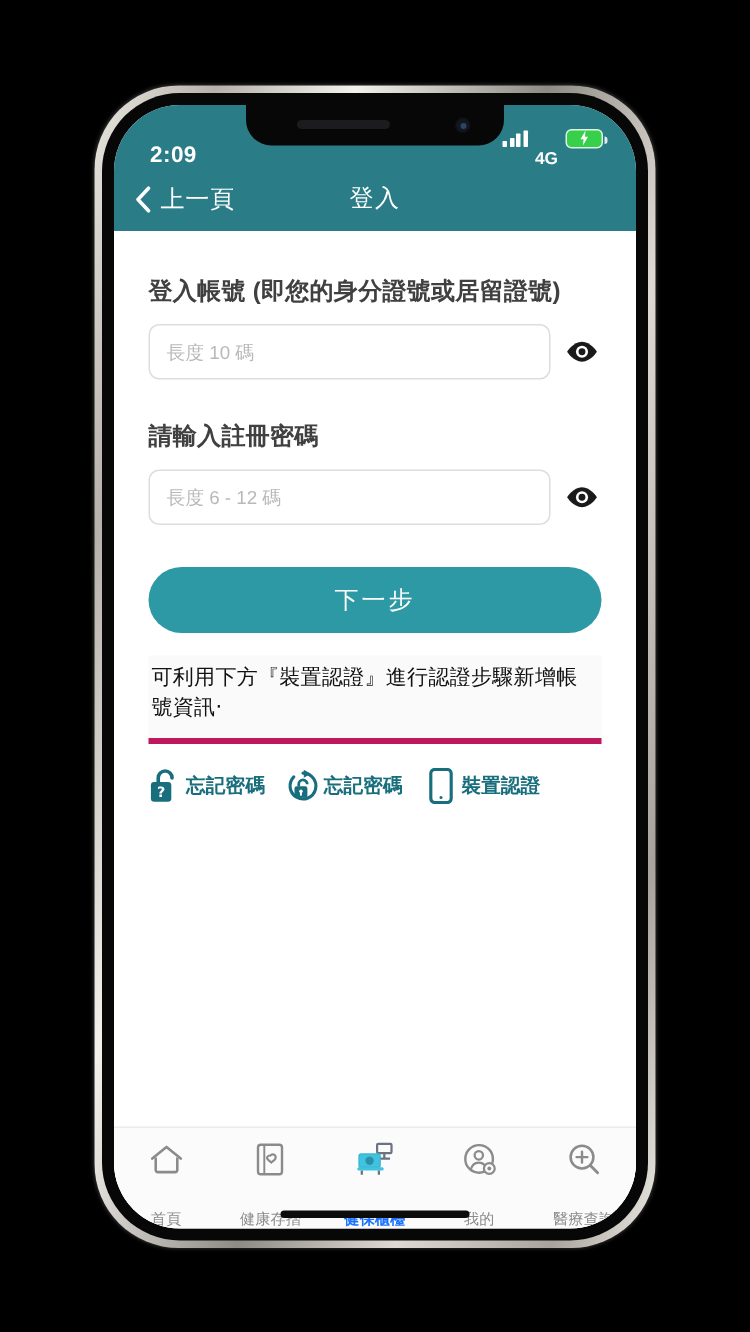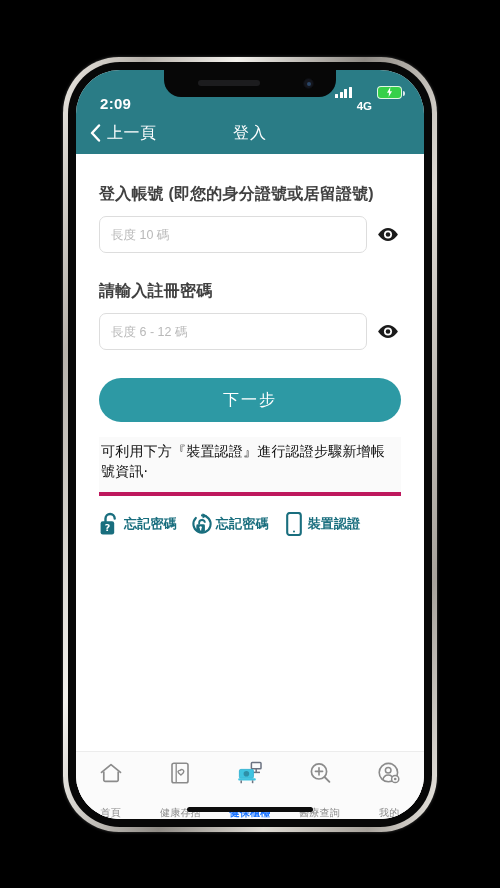--- a/index.html
+++ b/index.html
@@ -386,37 +386,37 @@
           <circle cx="9.4" cy="13.8" r="2.8" fill="#2e8fa8"></circle>
           <rect x="1.2" y="18.2" width="17.6" height="2.2" rx="1" fill="#3fc3e0"></rect>
           <line x1="4.2" y1="20.4" x2="4.2" y2="23.2" stroke="#6b7280" stroke-width="1.5"></line>
           <line x1="15.6" y1="20.4" x2="15.6" y2="23.2" stroke="#6b7280" stroke-width="1.5"></line>
         </svg>
         <span class="tab-label">健保櫃檯</span>
       </div>
 
       <div class="tab-item">
         <svg class="tab-ico" viewBox="0 0 26 26">
-          <circle cx="12" cy="11.4" r="7.6" fill="none" stroke="#8b8b8b" stroke-width="1.7"></circle>
-          <line x1="12" y1="7.8" x2="12" y2="15" stroke="#8b8b8b" stroke-width="1.6" stroke-linecap="round"></line>
-          <line x1="8.4" y1="11.4" x2="15.6" y2="11.4" stroke="#8b8b8b" stroke-width="1.6" stroke-linecap="round"></line>
-          <line x1="17.6" y1="17" x2="22.4" y2="21.8" stroke="#8b8b8b" stroke-width="1.9" stroke-linecap="round"></line>
-        </svg>
-        <span class="tab-label">醫療查詢</span>
-      </div>
-
-      <div class="tab-item">
-        <svg class="tab-ico" viewBox="0 0 26 26">
           <circle cx="12.4" cy="12.6" r="9.2" fill="none" stroke="#8b8b8b" stroke-width="1.6"></circle>
           <circle cx="12.2" cy="10.2" r="2.8" fill="none" stroke="#8b8b8b" stroke-width="1.5"></circle>
           <path d="M6.8 20.2c.6-3.4 2.8-5.2 5.4-5.2s4.8 1.8 5.4 5.2" fill="none" stroke="#8b8b8b" stroke-width="1.5"></path>
           <circle cx="19.2" cy="19" r="3.6" fill="#fbfbfb" stroke="#8b8b8b" stroke-width="1.5"></circle>
           <circle cx="19.2" cy="19" r="1.3" fill="#8b8b8b"></circle>
         </svg>
         <span class="tab-label">我的</span>
       </div>
 
+      <div class="tab-item">
+        <svg class="tab-ico" viewBox="0 0 26 26">
+          <circle cx="12" cy="11.4" r="7.6" fill="none" stroke="#8b8b8b" stroke-width="1.7"></circle>
+          <line x1="12" y1="7.8" x2="12" y2="15" stroke="#8b8b8b" stroke-width="1.6" stroke-linecap="round"></line>
+          <line x1="8.4" y1="11.4" x2="15.6" y2="11.4" stroke="#8b8b8b" stroke-width="1.6" stroke-linecap="round"></line>
+          <line x1="17.6" y1="17" x2="22.4" y2="21.8" stroke="#8b8b8b" stroke-width="1.9" stroke-linecap="round"></line>
+        </svg>
+        <span class="tab-label">醫療查詢</span>
+      </div>
+
     </div>
 
     <div class="home-indicator"></div>
 
   </div>
 </div>
 
 </body></html>

